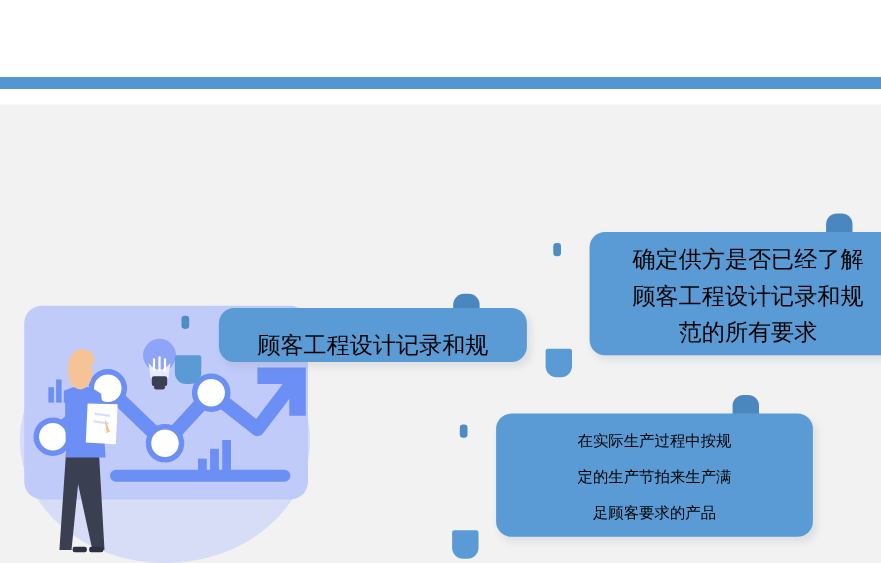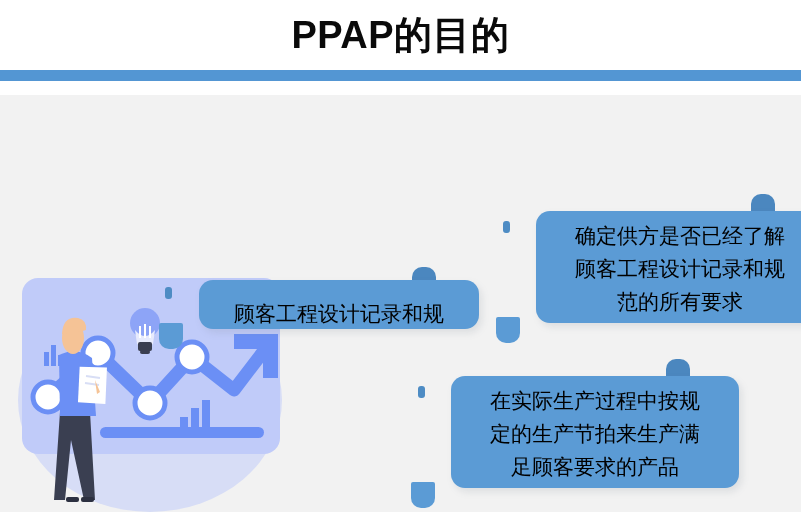--- a/index.html
+++ b/index.html
@@ -148,21 +148,21 @@
   #bubble-capability-tail-tr { left: 412px; top: 172px; }
   #bubble-capability-tail-bl { left: 159px; top: 228px; }
   #bubble-capability-notch   { left: 165px; top: 192px; }
 
   
   #bubble-takt {
     left: 407px;
     top: 281px;
     width: 288px;
     height: 112px;
-    font-size: 21px;
+    font-size: 14px;
     line-height: 33px;
     padding: 4px 12px;
   }
   #bubble-takt-tail-tr { left: 666px; top: 264px; }
   #bubble-takt-tail-bl { left: 411px; top: 387px; }
   #bubble-takt-notch   { left: 418px; top: 291px; }
 
   
   #illustration {
     position: absolute;
@@ -172,23 +172,20 @@
     height: 252px;
     z-index: 2;
   }
   #illustration svg { display: block; }
 </style>
 </head>
 <body>
 
 <div id="slide">
 
-  <div id="header">
-    <div id="page-title">PPAP的目的</div>
-  </div>
   <div id="header-rule"></div>
   <div id="header-gap"></div>
 
   <div id="canvas">
 
     <div id="illustration">
       <svg width="300" height="252" viewBox="0 0 300 252" xmlns="http://www.w3.org/2000/svg">
 
         <ellipse cx="148" cy="140" rx="132" ry="112" fill="#d7ddf6"></ellipse>
 

